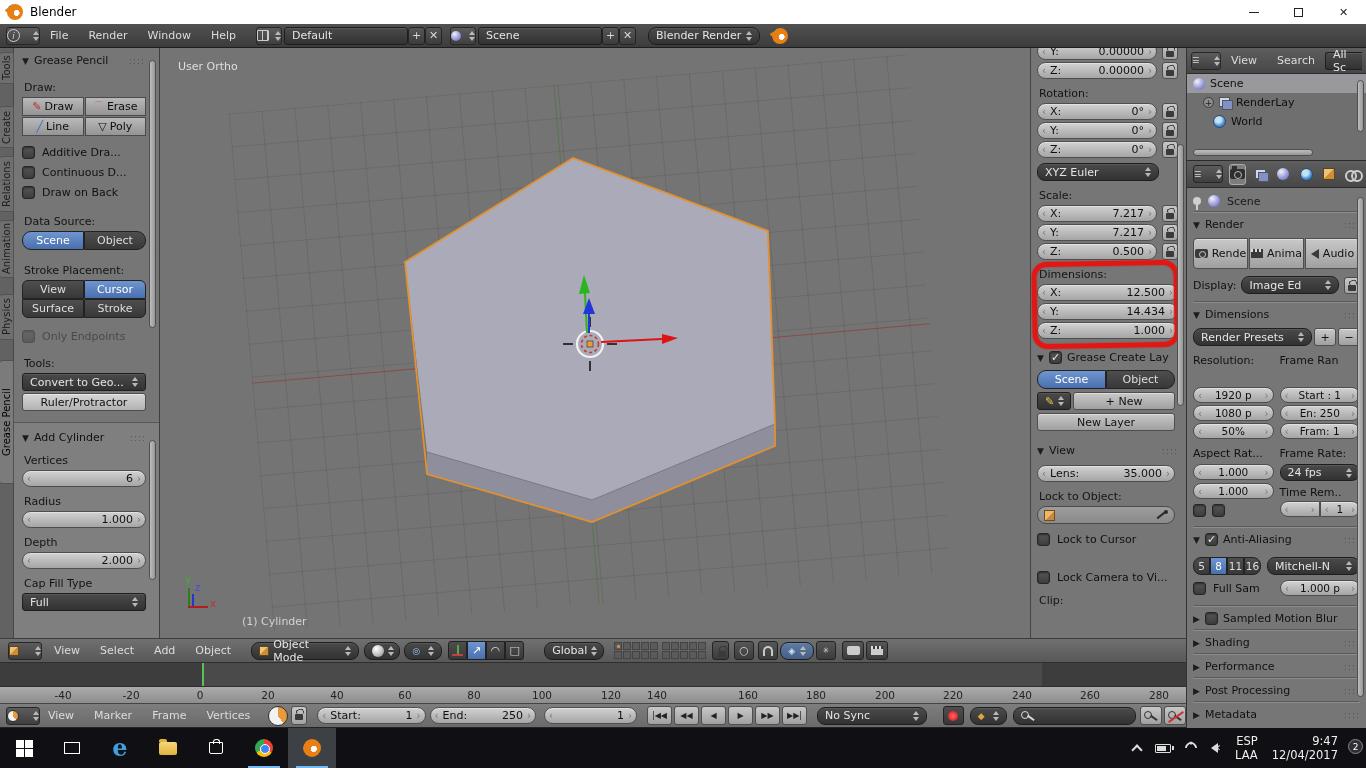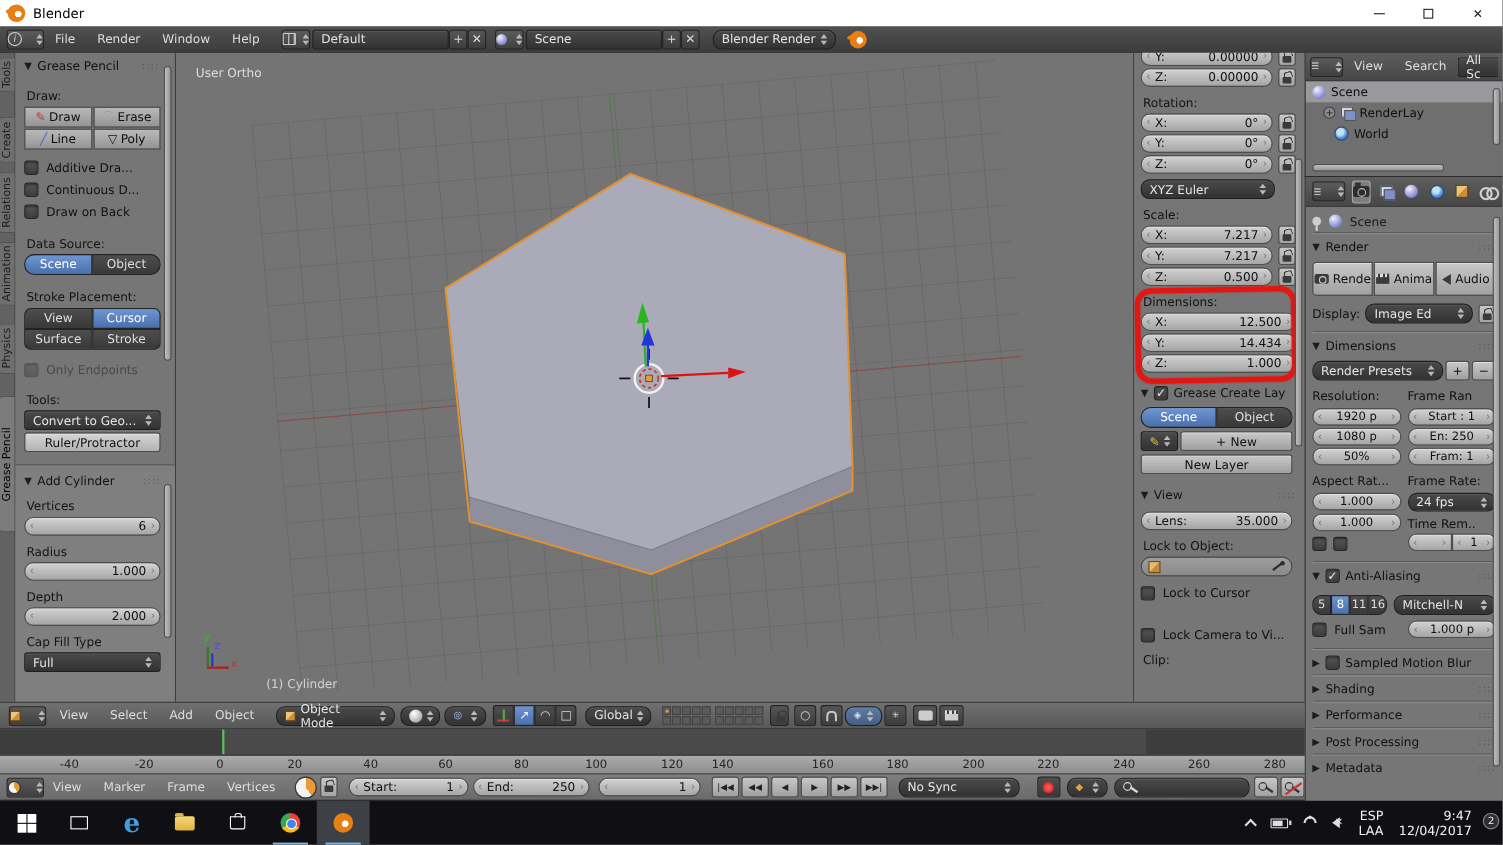--- a/index.html
+++ b/index.html
@@ -697,21 +697,21 @@
         <span>+</span>
       </div>
     <div class="btnl" style="width:22px">
         <span>−</span>
       </div>
   </div>
   <div class="col2" style="margin-top:8px">
     <span>Resolution:</span>
     <span>Frame Ran</span>
   </div>
-  <div class="col2" style="margin-top:4px;row-gap:2px">
+  <div class="col2" style="margin-top:20px;row-gap:2px">
     <div class="pill smallpill">
         <span class="pv" style="margin:0 auto">1920 p</span>
       </div>
     <div class="pill smallpill">
         <span class="pv" style="margin:0 auto">Start : 1</span>
       </div>
     <div class="pill smallpill">
         <span class="pv" style="margin:0 auto">1080 p</span>
       </div>
     <div class="pill smallpill">
@@ -861,21 +861,21 @@
     <div class="manip on">
         <span>↗</span>
       </div>
     <div class="manip">
         <span>◠</span>
       </div>
     <div class="manip" style="border-radius:0 3px 3px 0">
         <span>□</span>
       </div>
   </div>
-  <div class="ddark" style="width:60px;margin-left:8px">
+  <div class="ddark" style="width:60px;margin-left:20px">
     <span>Global</span>
     <span class="updn">
         <b class="u"></b>
         <b class="d"></b>
       </span>
   </div>
   <div class="row" style="margin-left:10px;gap:4px">
     <div class="lyrgrid">
         <i class="dot"></i>
         <i></i>

